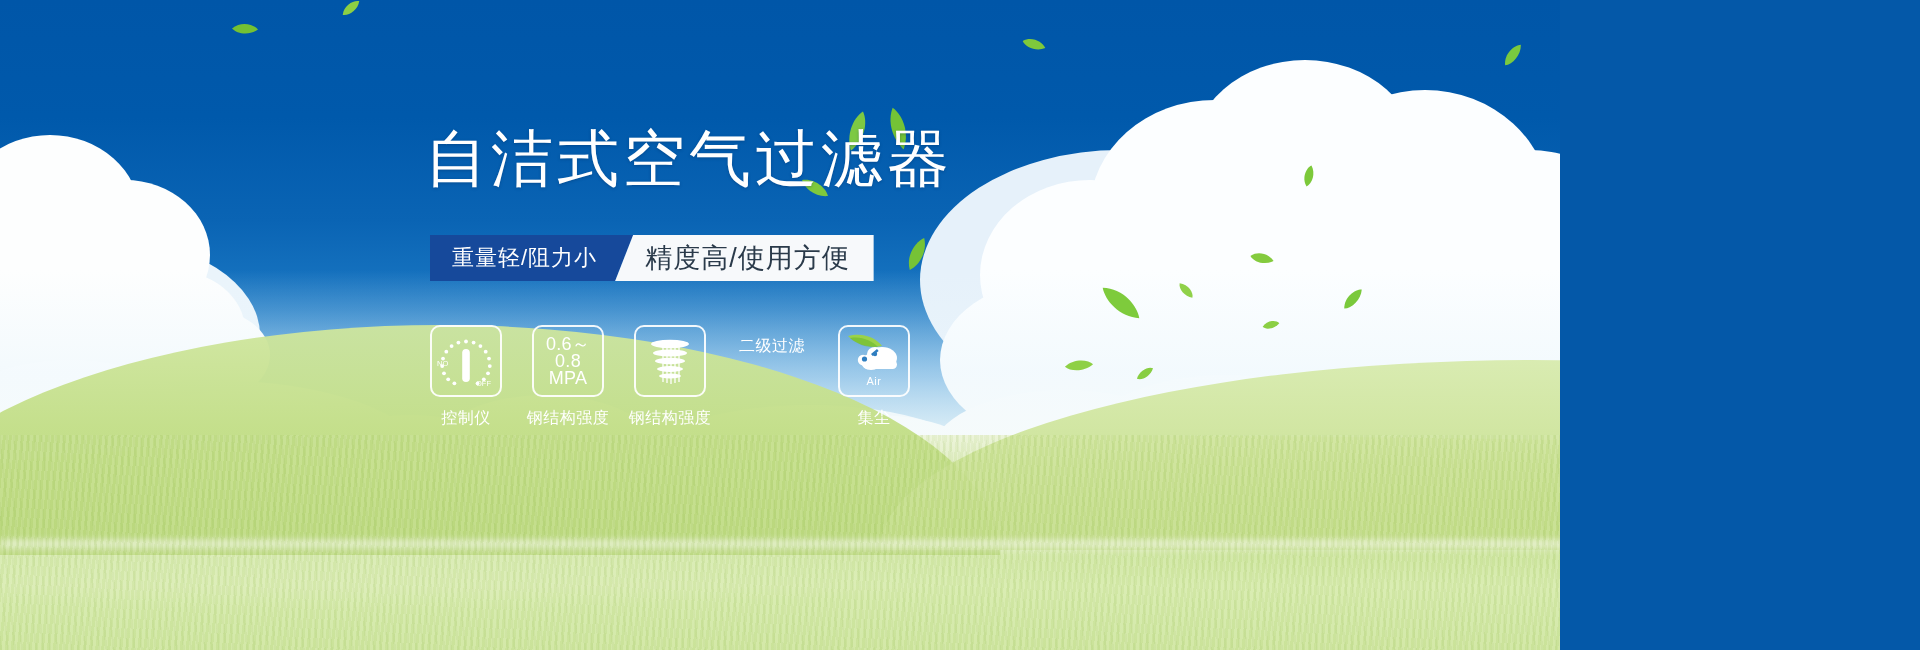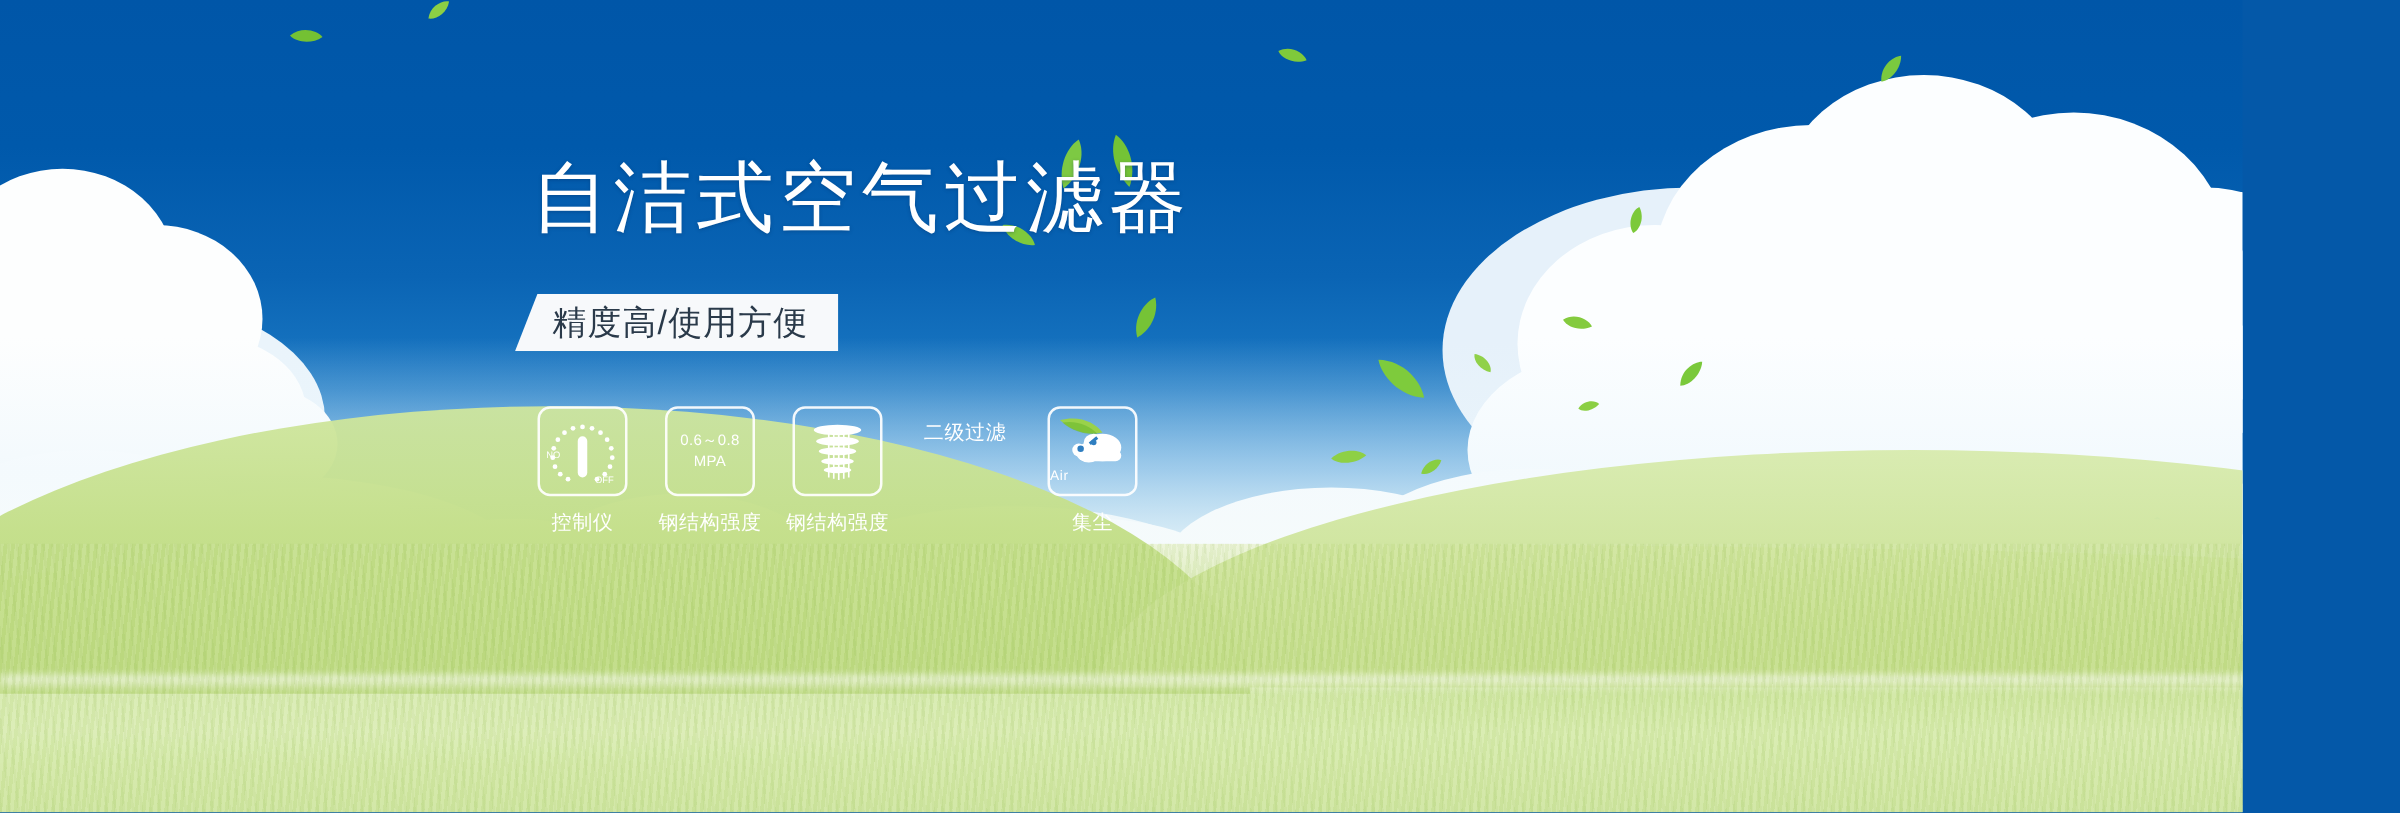--- a/index.html
+++ b/index.html
@@ -1,20 +1,20 @@
 <!DOCTYPE html>
 <html><head>
 <meta charset="utf-8">
 <style>
   * { margin:0; padding:0; box-sizing:border-box; }
   html,body { width:1920px; height:650px; overflow:hidden; background:#0458a8; }
   body { font-family:"Liberation Sans","DejaVu Sans",sans-serif; }
 
   #banner {
-    position:relative; width:1794px; height:650px; overflow:hidden;
+    position:relative; width:1560px; height:650px; overflow:hidden;
     background:
       linear-gradient(to bottom,
         #0056a8 0%, #0059ab 18%, #0a64b4 34%, #1b79c4 48%,
         #3f96d6 58%, #7cbde6 66%, #b9dced 72%, #dcecee 76%,
         #e9f1e0 79%, #dce9c3 83%, #cfe3a9 88%, #c6de98 94%, #c3dc92 100%);
   }
 
   .cloudgroup { position:absolute; pointer-events:none; }
 
   
@@ -104,25 +104,25 @@
   }
 
   #features { position:absolute; left:430px; top:325px; display:flex; gap:30px; }
   .feature { width:72px; display:flex; flex-direction:column; align-items:center; }
   .fbox {
     width:72px; height:72px; border:2px solid rgba(255,255,255,.92);
     border-radius:10px; display:flex; flex-direction:column;
     align-items:center; justify-content:center; color:#ffffff;
     position:relative; overflow:hidden;
   }
-  .fbox .ftext { font-size:12px; line-height:17px; text-align:center; letter-spacing:.3px; }
+  .fbox .ftext { font-size:18px; line-height:17px; text-align:center; letter-spacing:.3px; }
   .fcap { margin-top:11px; font-size:16px; color:#ffffff; white-space:nowrap; letter-spacing:.5px; }
 
   .fbox svg { display:block; }
-  .air-label { position:absolute; bottom:8px; left:0; right:0; font-size:11px; color:#ffffff; letter-spacing:.5px; }
+  .air-label { position:absolute; bottom:8px; left:0; right:0; text-align:center; font-size:11px; color:#ffffff; letter-spacing:.5px; }
 </style>
 </head>
 <body>
 
 <div id="banner">
 
   <div class="cloudgroup" id="cloud-left">
     <div class="s" style="left:20px;  top:70px;  width:300px; height:210px;"></div>
     <div class="s" style="left:150px; top:120px; width:300px; height:190px;"></div>
     <div class="p" style="left:60px;  top:40px;  width:200px; height:170px;"></div>
@@ -256,20 +256,21 @@
     </div>
     <div class="leaf" style="left:889px; top:106px; transform:rotate(168deg);">
       <svg width="20" height="44" viewBox="0 0 20 44">
           <path d="M10 0 C19 13 20 31 12 43 C3 33 1 14 10 0Z" fill="#74c336"></path>
         </svg>
     </div>
 
     <h1 id="title">自洁式空气过滤器</h1>
 
     <div id="tagbar">
+      <div id="tag-left">重量轻/阻力小</div>
       <div id="tag-right">精度高/使用方便</div>
     </div>
 
     <div id="features">
 
       <div class="feature">
         <div class="fbox">
           <svg width="64" height="60" viewBox="0 0 64 60">
             <g fill="#ffffff">
               <circle cx="32" cy="10.5" r="1.9"></circle>

